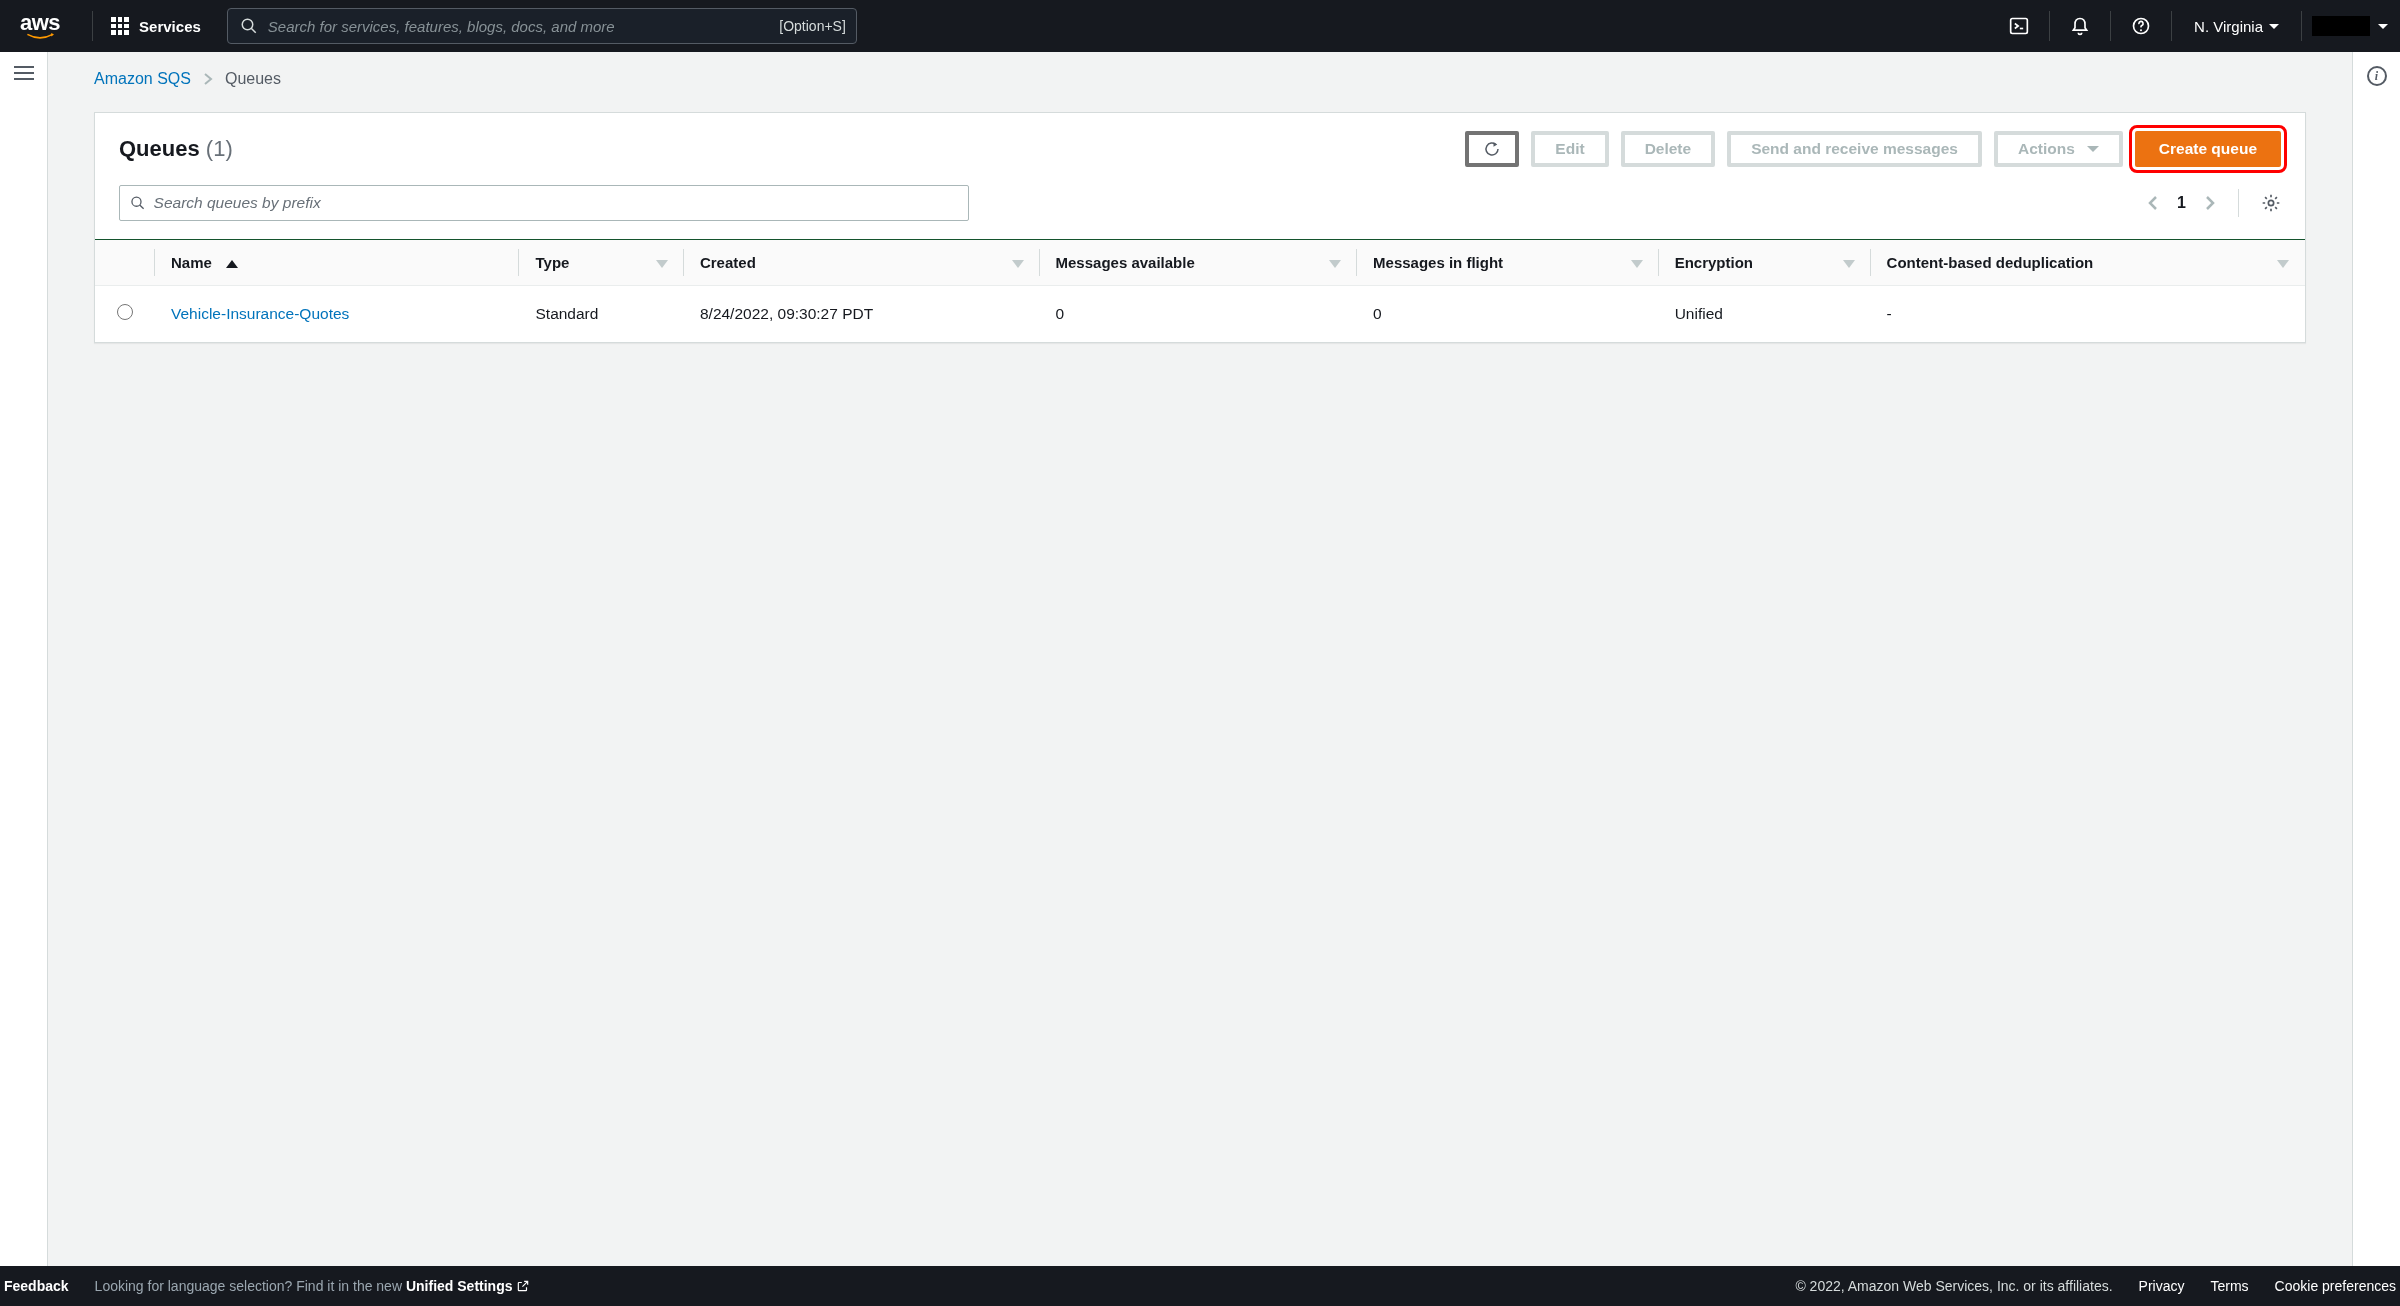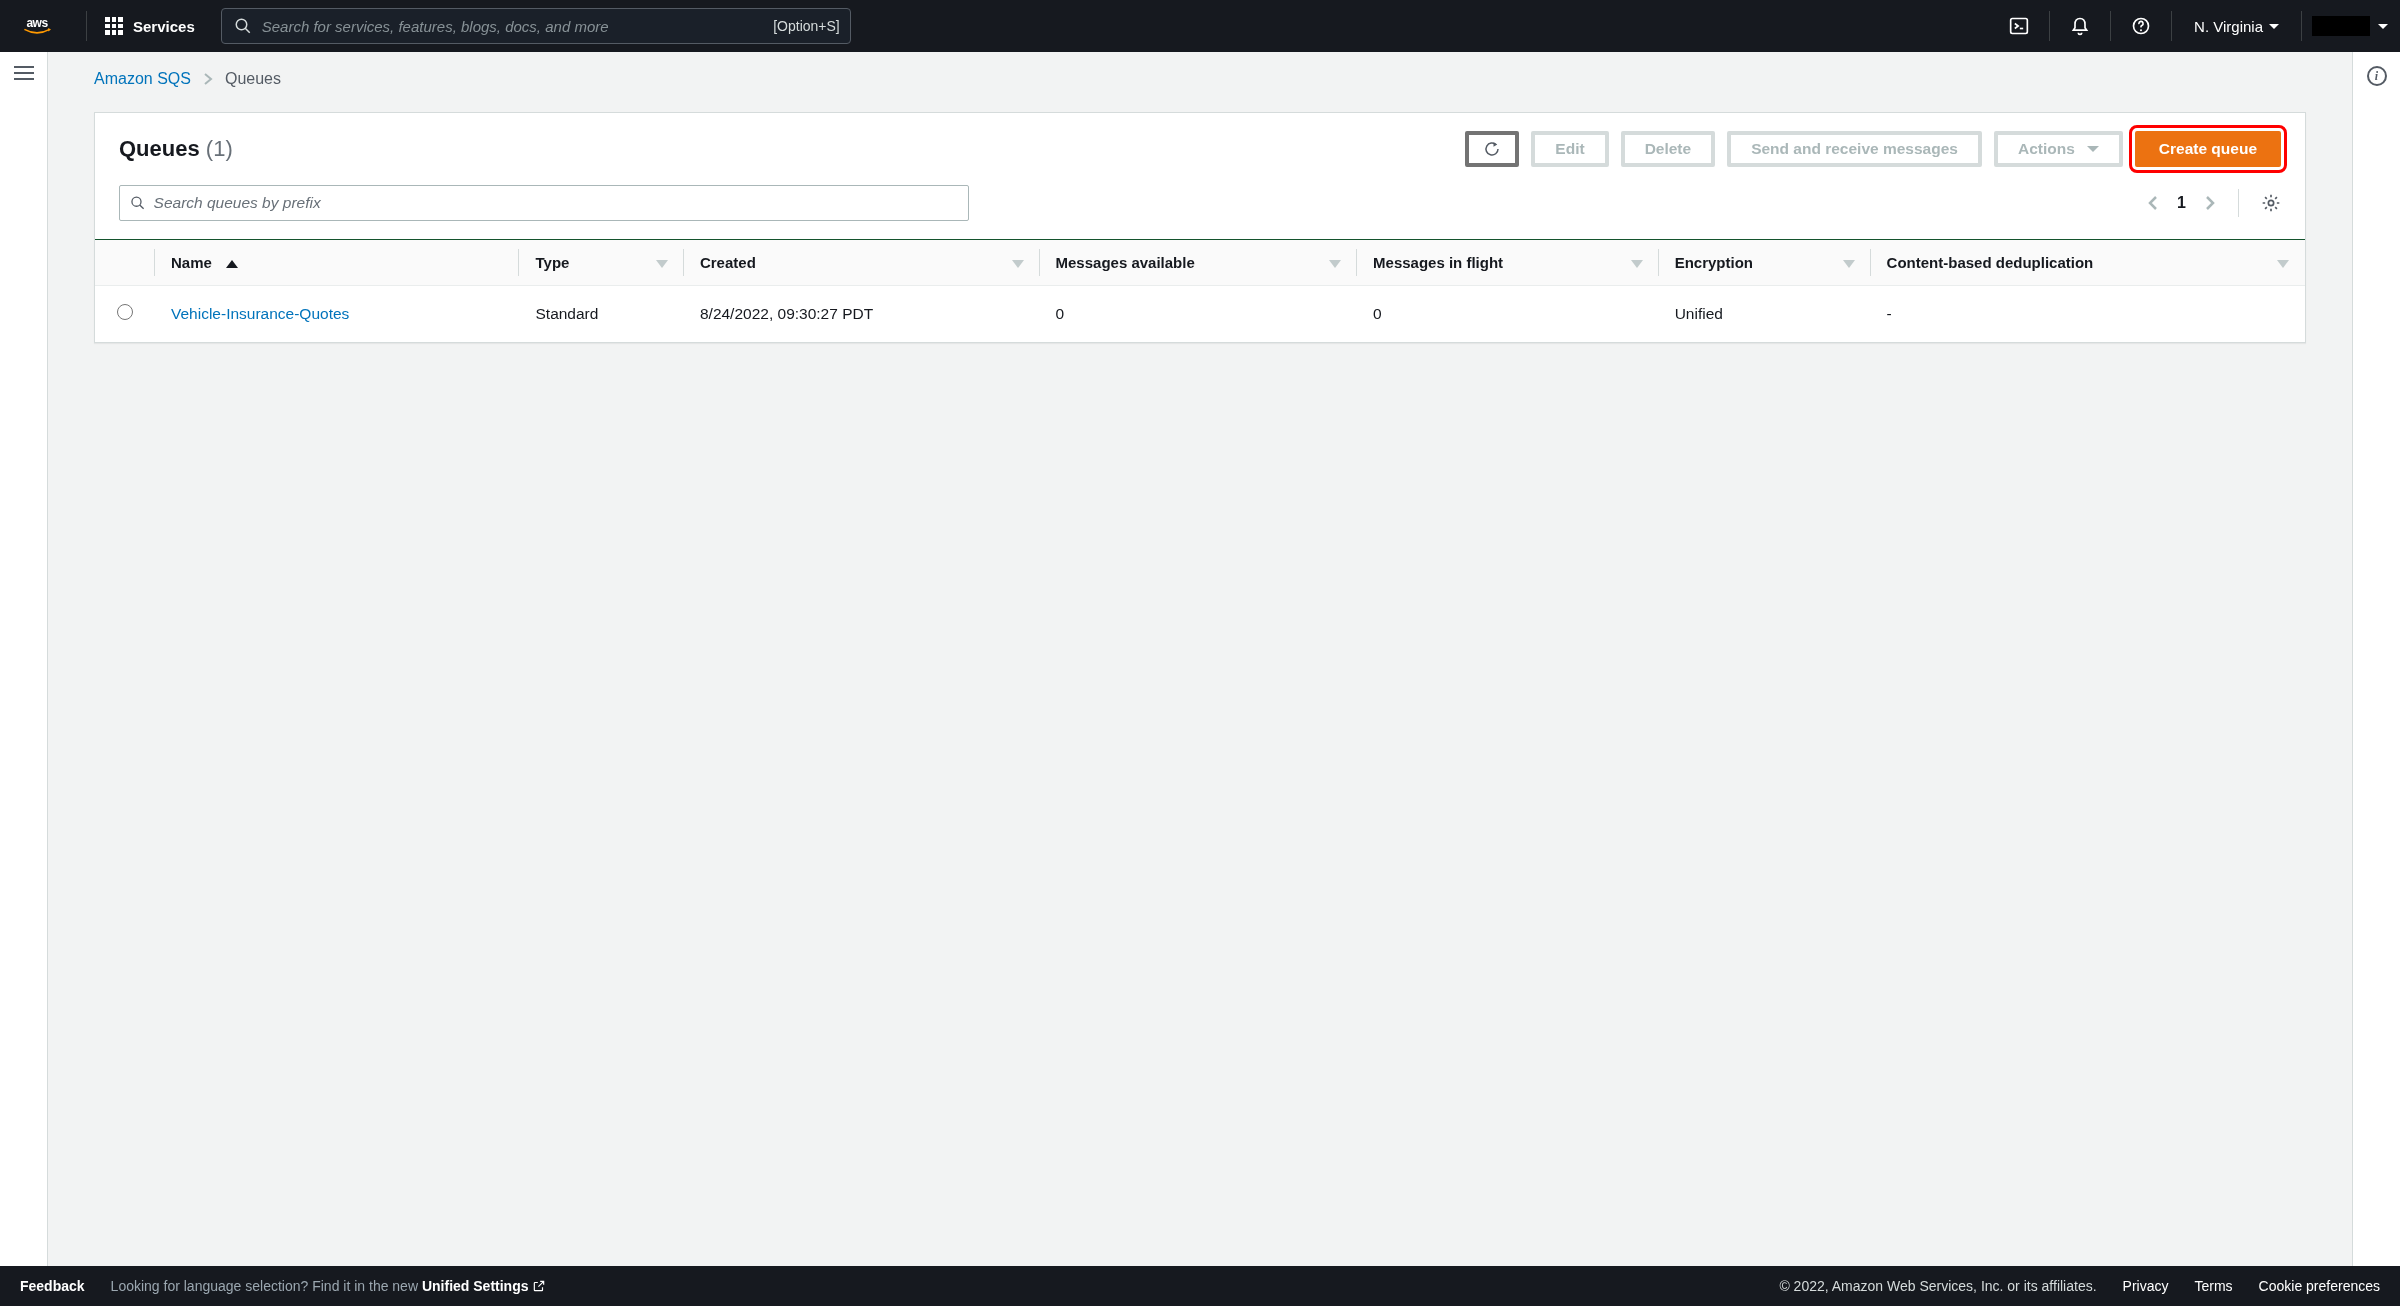--- a/index.html
+++ b/index.html
@@ -9,21 +9,21 @@
   
   .topnav {
     height: 52px;
     background: #16191f;
     display: flex;
     align-items: center;
     color: #fff;
     padding: 0 12px 0 20px;
   }
   .aws-logo { display: flex; flex-direction: column; align-items: center; margin-right: 22px; }
-  .aws-logo-text { font-weight: 700; font-size: 12px; letter-spacing: -0.5px; color: #fff; line-height: 1; }
+  .aws-logo-text { font-weight: 700; font-size: 22px; letter-spacing: -0.5px; color: #fff; line-height: 1; }
   .aws-logo-smile { width: 34px; height: 7px; margin-top: -1px; }
   .nav-divider { width: 1px; height: 30px; background: #3c4043; margin: 0 10px; }
   .services-btn { display: flex; align-items: center; gap: 10px; cursor: pointer; padding: 6px 8px; }
   .grid-icon { width: 18px; height: 18px; display: grid; grid-template-columns: repeat(3,1fr); grid-template-rows: repeat(3,1fr); gap: 2px; }
   .grid-icon span { background:#fff; }
   .services-label { font-size: 15px; font-weight: 600; }
   .search-box {
     display: flex; align-items: center; flex: 0 0 630px;
     margin-left: 18px;
     background: #1a2029;
@@ -114,21 +114,21 @@
   table.data tbody td {
     border-top:1px solid #eaeded; padding: 18px 16px; font-size:15.5px; vertical-align: middle; color:#16191f;
   }
   .queue-link { color:#0073bb; text-decoration:none; }
   .radio-cell { text-align:center; }
   .radio-cell input { width:16px; height:16px; }
 
   
   .footer {
     height: 40px; background:#16191f; color:#d5dbdb;
-    display:flex; align-items:center; padding: 0 20px; font-size:14px;
+    display:flex; align-items:center; padding: 0 4px; font-size:14px;
     justify-content: space-between;
   }
   .footer-left { display:flex; align-items:center; gap: 26px; }
   .footer-link { color:#fff; font-weight:600; text-decoration:none; display:inline-flex; align-items:center; gap:4px; }
   .footer-muted { color:#9ba7b0; }
   .footer-right { display:flex; align-items:center; gap: 26px; }
   .ext-icon { width:14px; height:14px; }
 
   svg { display:block; }
 </style>

